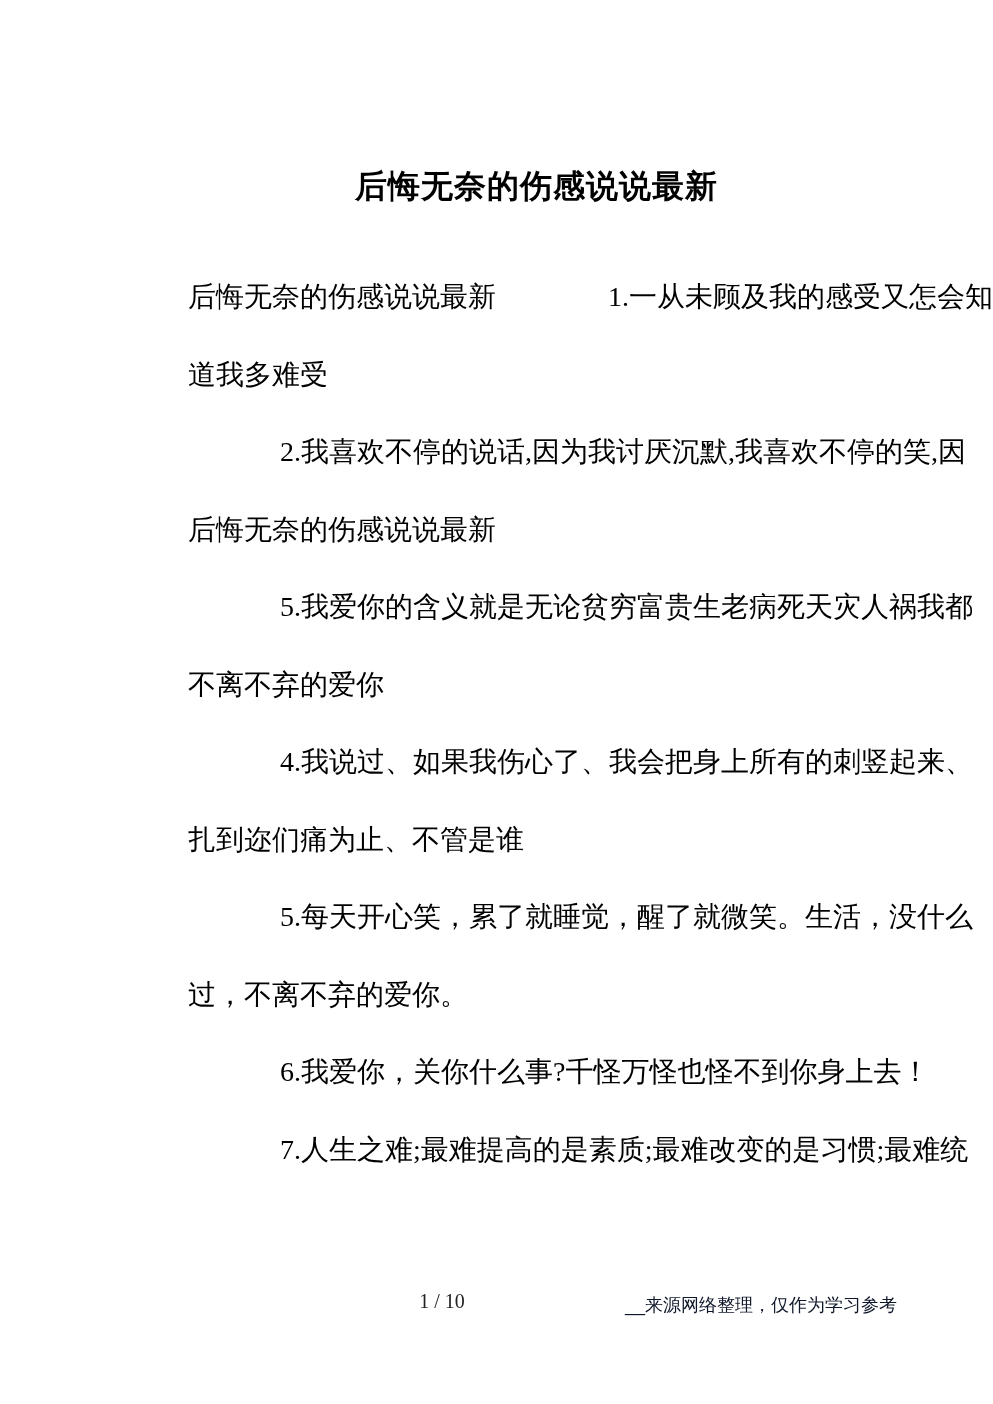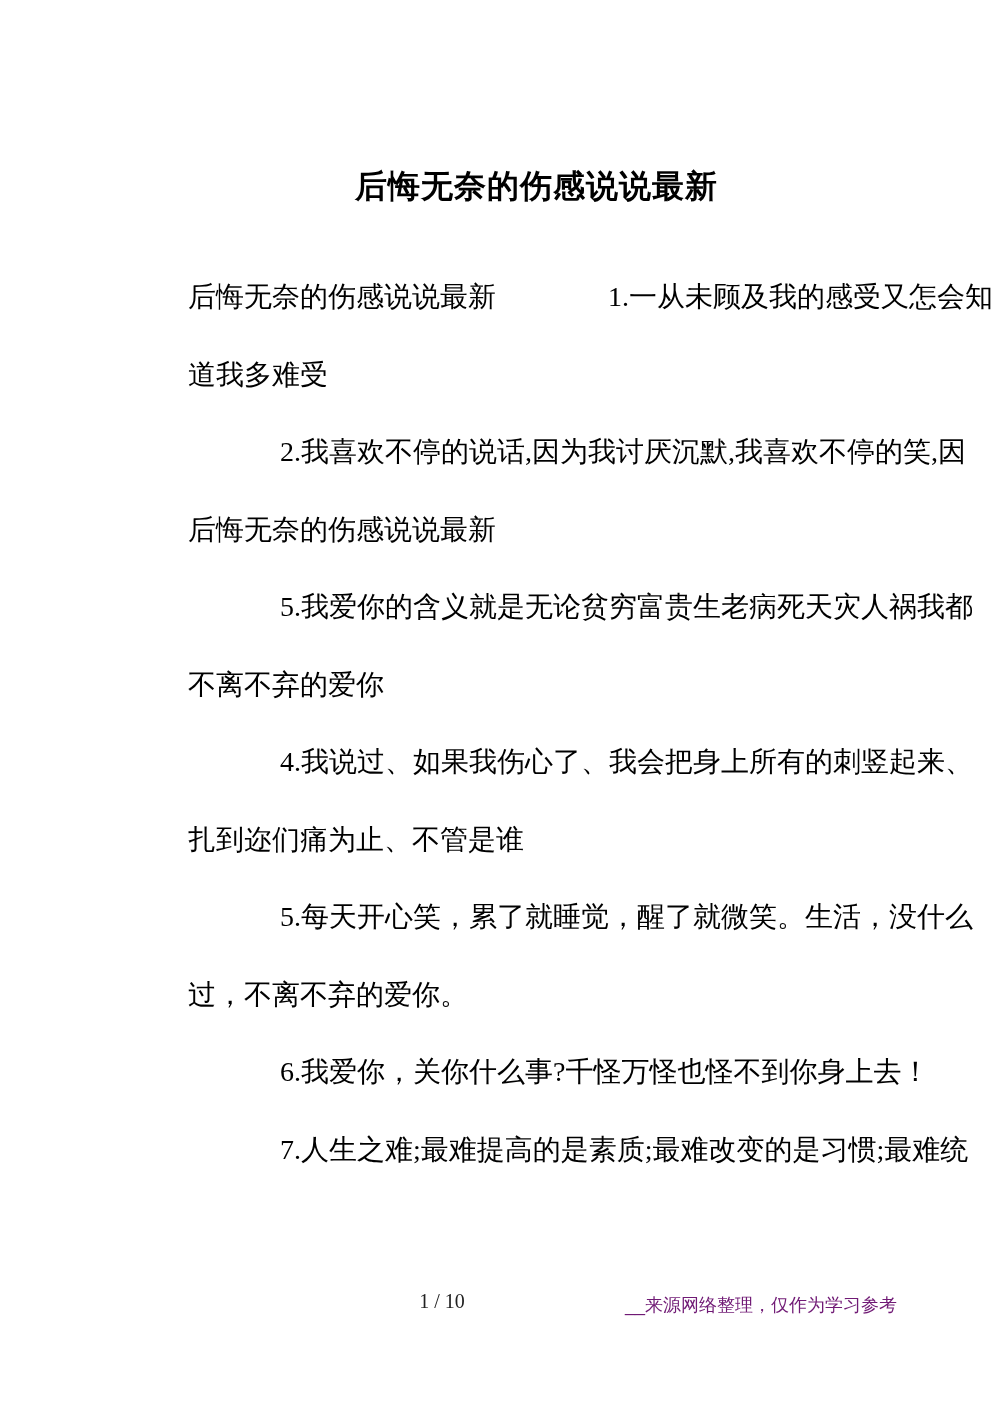--- a/index.html
+++ b/index.html
@@ -53,21 +53,21 @@
     font-size: 20px;
     color: #212121;
     white-space: nowrap;
   }
   .footer-note {
     position: absolute;
     top: 1293px;
     right: 136px;
     font-family: "Liberation Sans", "DejaVu Sans", sans-serif;
     font-size: 18px;
-    color: #701a75;
+    color: #0f172a;
     white-space: nowrap;
   }
 </style>
 </head>
 <body>
 
 <div class="page">
 
   <div class="doc-title">后悔无奈的伤感说说最新</div>
 

